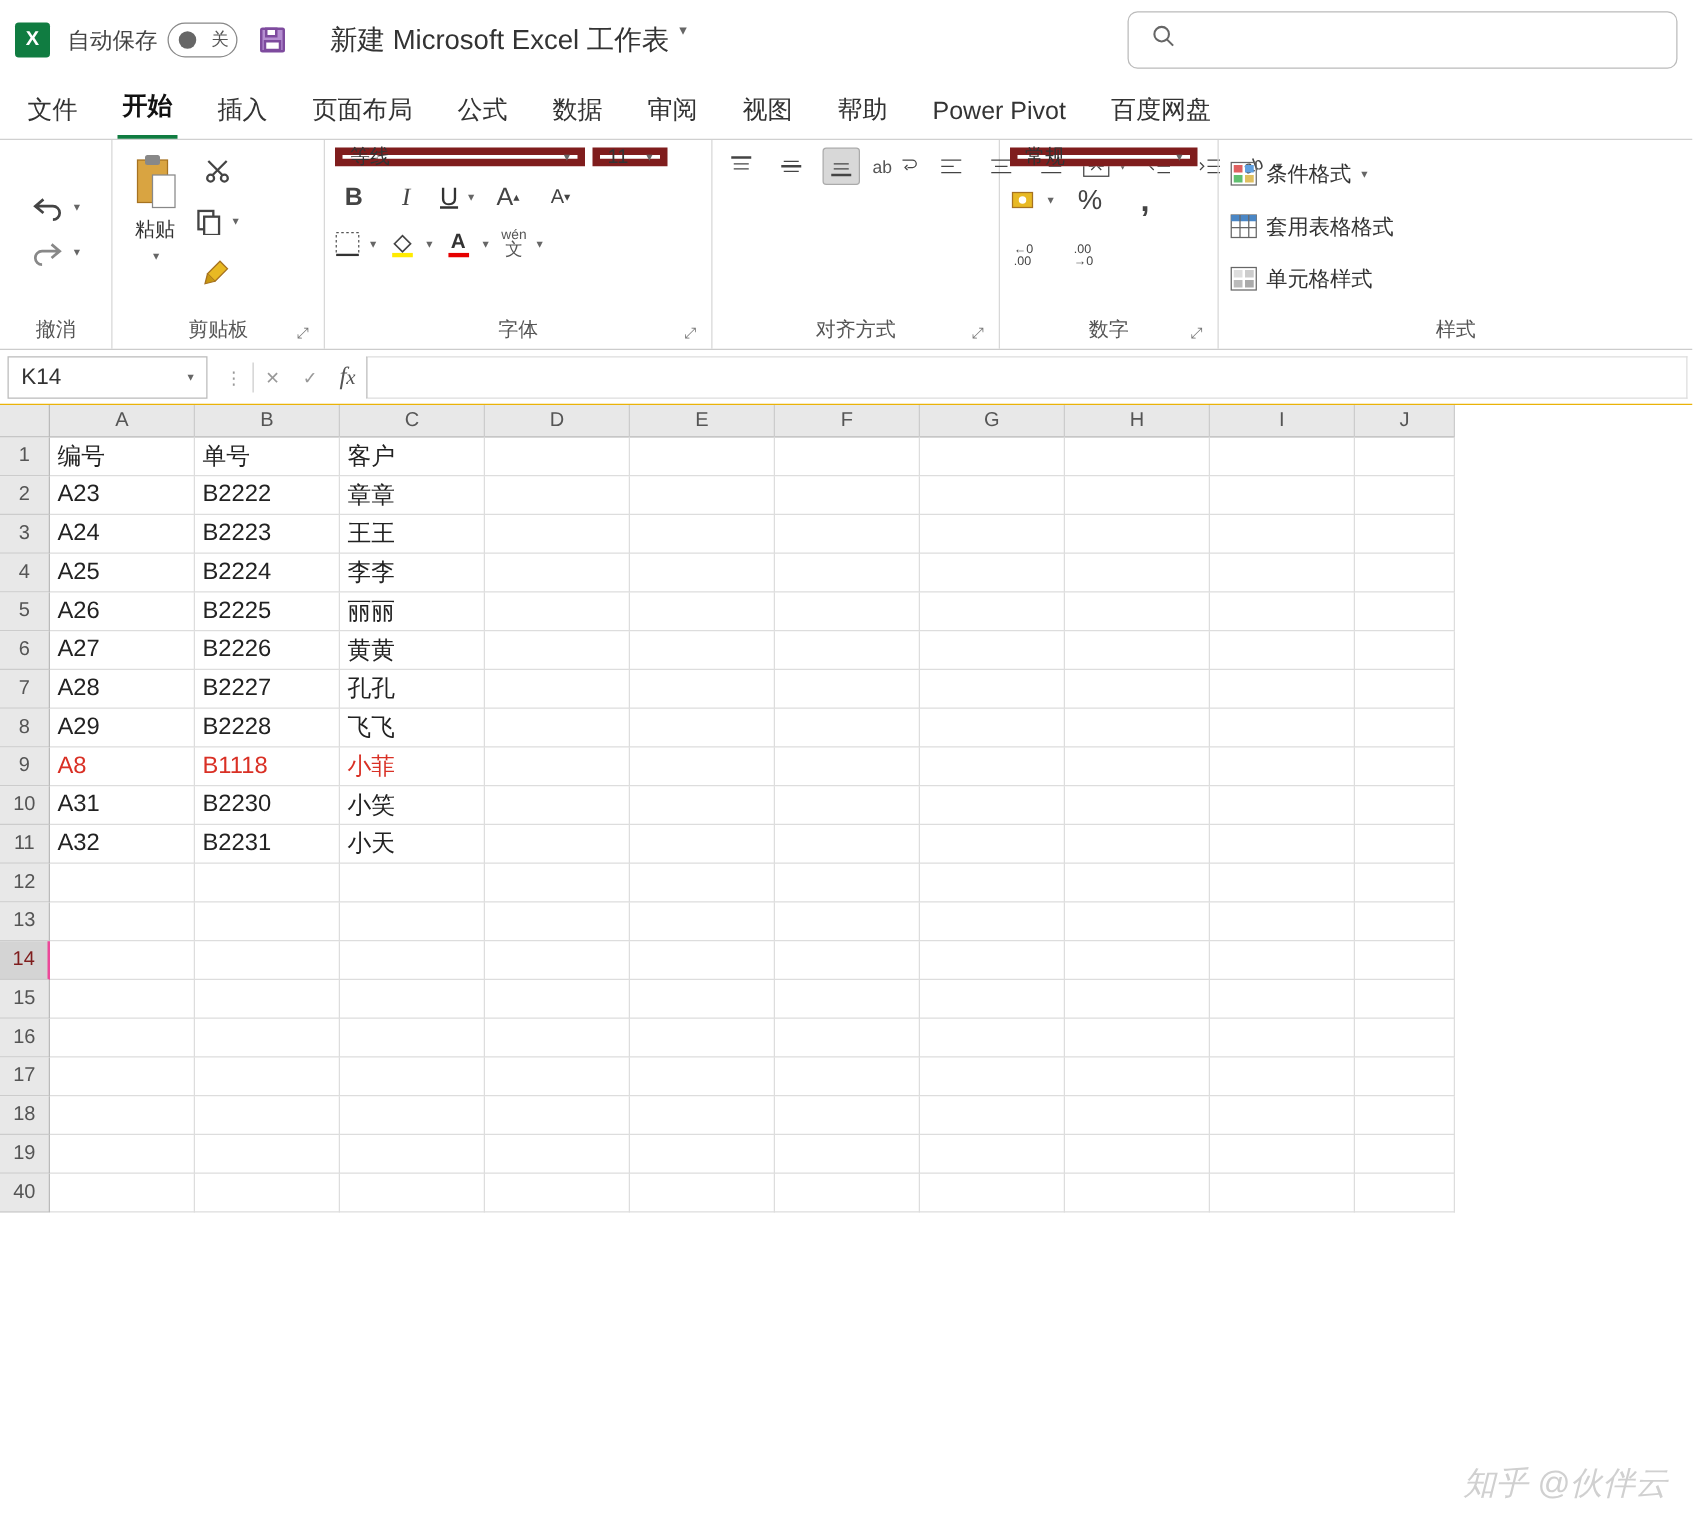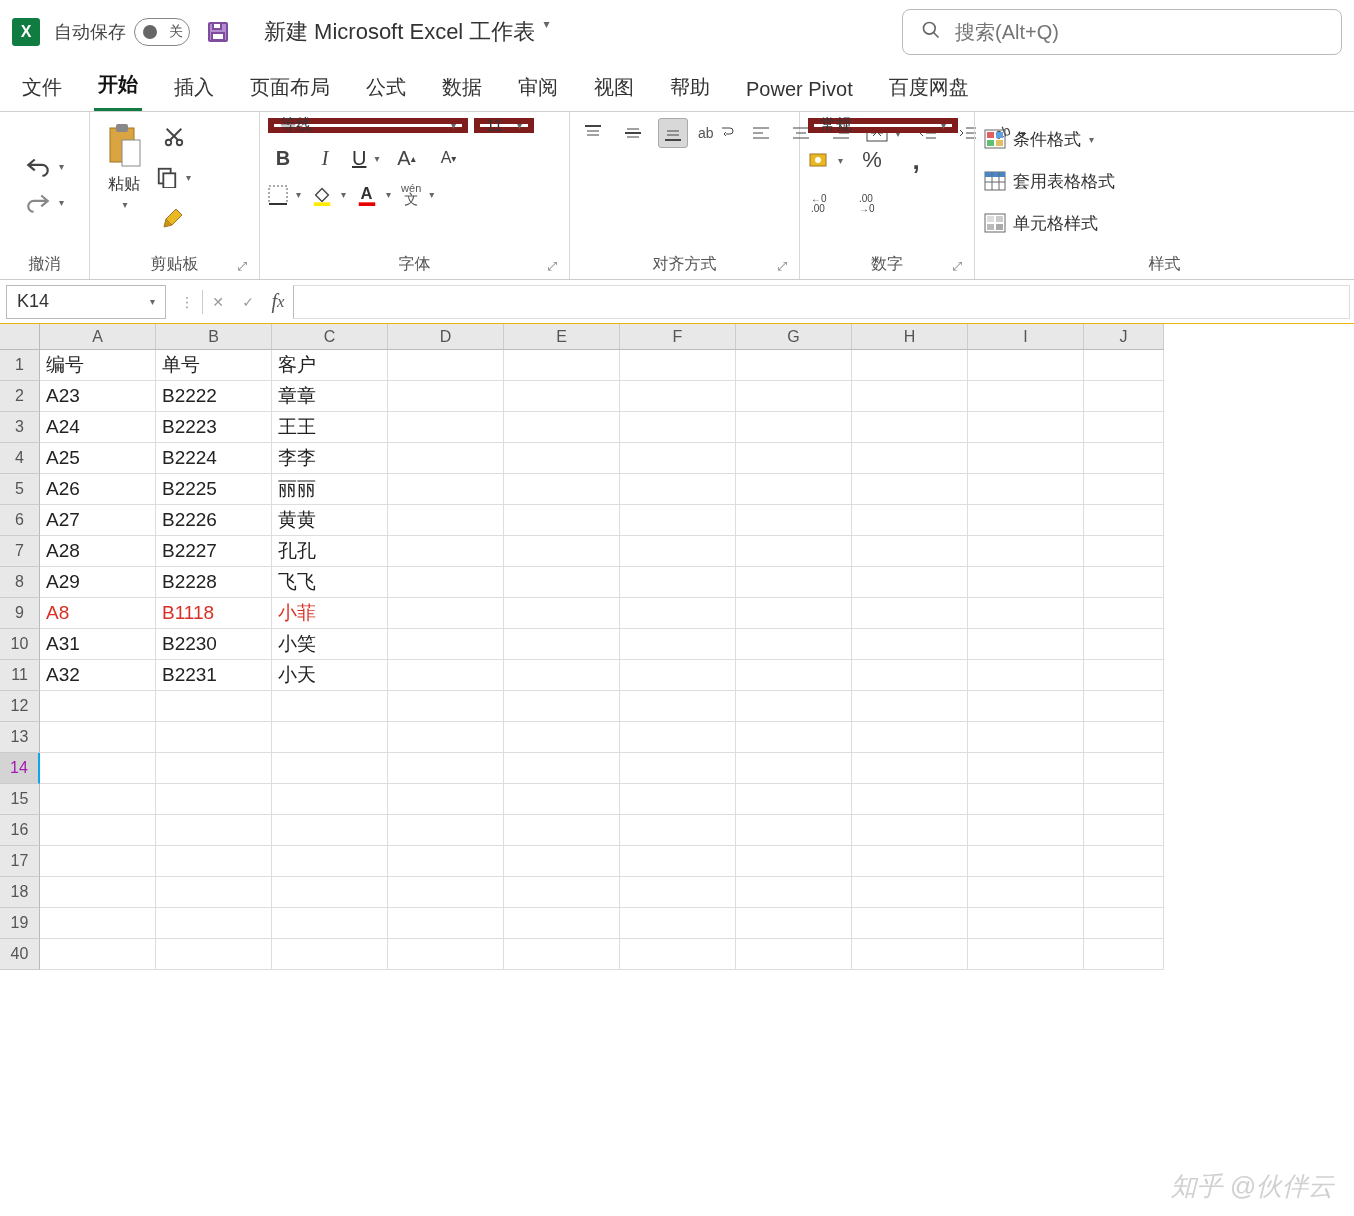--- a/index.html
+++ b/index.html
@@ -45,21 +45,21 @@
 .namebox { width: 160px; height: 34px; border: 1px solid #bbb; margin: 0 6px; display: flex; align-items: center; padding: 0 10px; font-size: 18px; justify-content: space-between; background: #fff; }
 .fb-btn { width: 30px; height: 30px; display:flex; align-items:center; justify-content:center; color:#999; cursor:pointer; }
 .fx { font-style: italic; font-family: "Times New Roman", serif; font-size: 20px; color:#555; }
 .formula-input { flex:1; height:34px; border:1px solid #ddd; border-left:1px solid #bbb; background:#fff; margin-right:4px; padding:0 8px; font-size:16px; }
 
 
 .grid { display:grid; grid-template-columns: 40px 116px 116px 116px 116px 116px 116px 116px 116px 116px 80px; }
 .corner { background:#e8e8e8; border-right:1px solid #bbb; border-bottom:1px solid #bbb; height:26px; }
 .colhdr { background:#e8e8e8; border-right:1px solid #ccc; border-bottom:1px solid #bbb; height:26px; display:flex; align-items:center; justify-content:center; font-size:16px; color:#555; cursor:pointer; }
 .rowhdr { background:#e8e8e8; border-right:1px solid #bbb; border-bottom:1px solid #ccc; display:flex; align-items:center; justify-content:center; font-size:16px; color:#555; height:31px; cursor:pointer; }
-.rowhdr.active { background:#d4d4d4; color:#a21caf; border-right:2px solid #0ea5e9; }
+.rowhdr.active { background:#d4d4d4; color:#7f1d1d; border-right:2px solid #ec4899; }
 .cell { border-right:1px solid #ddd; border-bottom:1px solid #ddd; height:31px; padding:0 6px; display:flex; align-items:center; font-size:19px; color:#222; cursor:cell; overflow:hidden; white-space:nowrap; }
 .cell.red { color:#d93025; }
 
 .watermark { position:absolute; right:20px; bottom:12px; font-size:26px; color:rgba(150,150,150,0.45); font-style:italic; pointer-events:none; }
 </style>
 </head>
 <body>
 
 <div class="titlebar">
   <div class="app-icon">X</div>
@@ -81,21 +81,20 @@
     <span>新建 Microsoft Excel 工作表</span>
     <span class="dropdown-caret">▾</span>
   </div>
   <div class="search-box">
     <span class="search-icon">
       <svg width="20" height="20" viewBox="0 0 24 24" fill="none" stroke="#666" stroke-width="2">
           <circle cx="10" cy="10" r="7"></circle>
           <line x1="15" y1="15" x2="21" y2="21"></line>
         </svg>
     </span>
-    <input class="search-input" placeholder="搜索(Alt+Q)" style="">
   </div>
 </div>
 
 <div class="tabs" id="tabs">
     <div class="tab">文件</div>
     <div class="tab active">开始</div>
     <div class="tab">插入</div>
     <div class="tab">页面布局</div>
     <div class="tab">公式</div>
     <div class="tab">数据</div>

